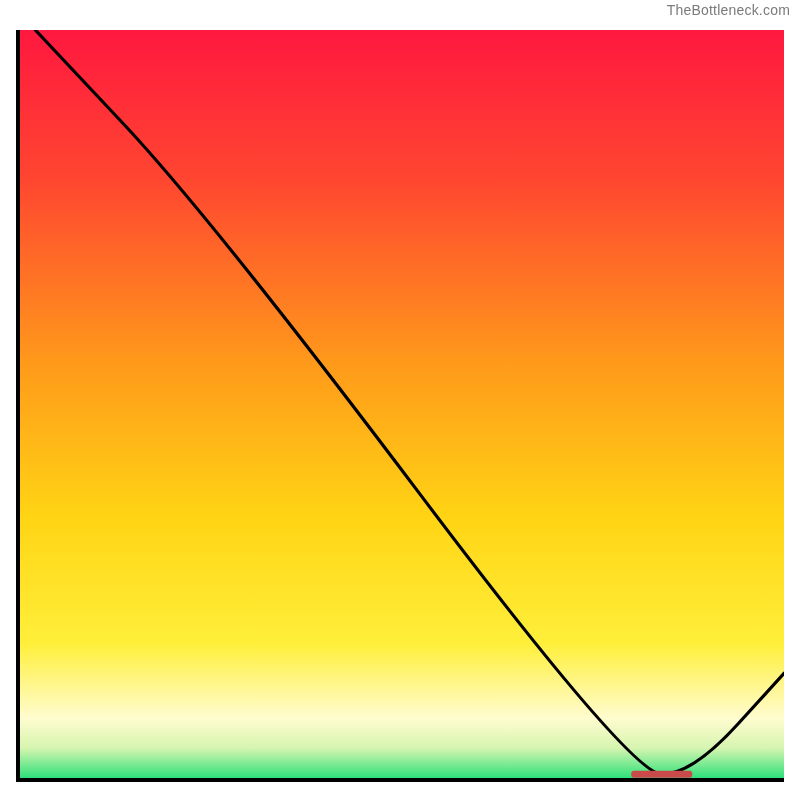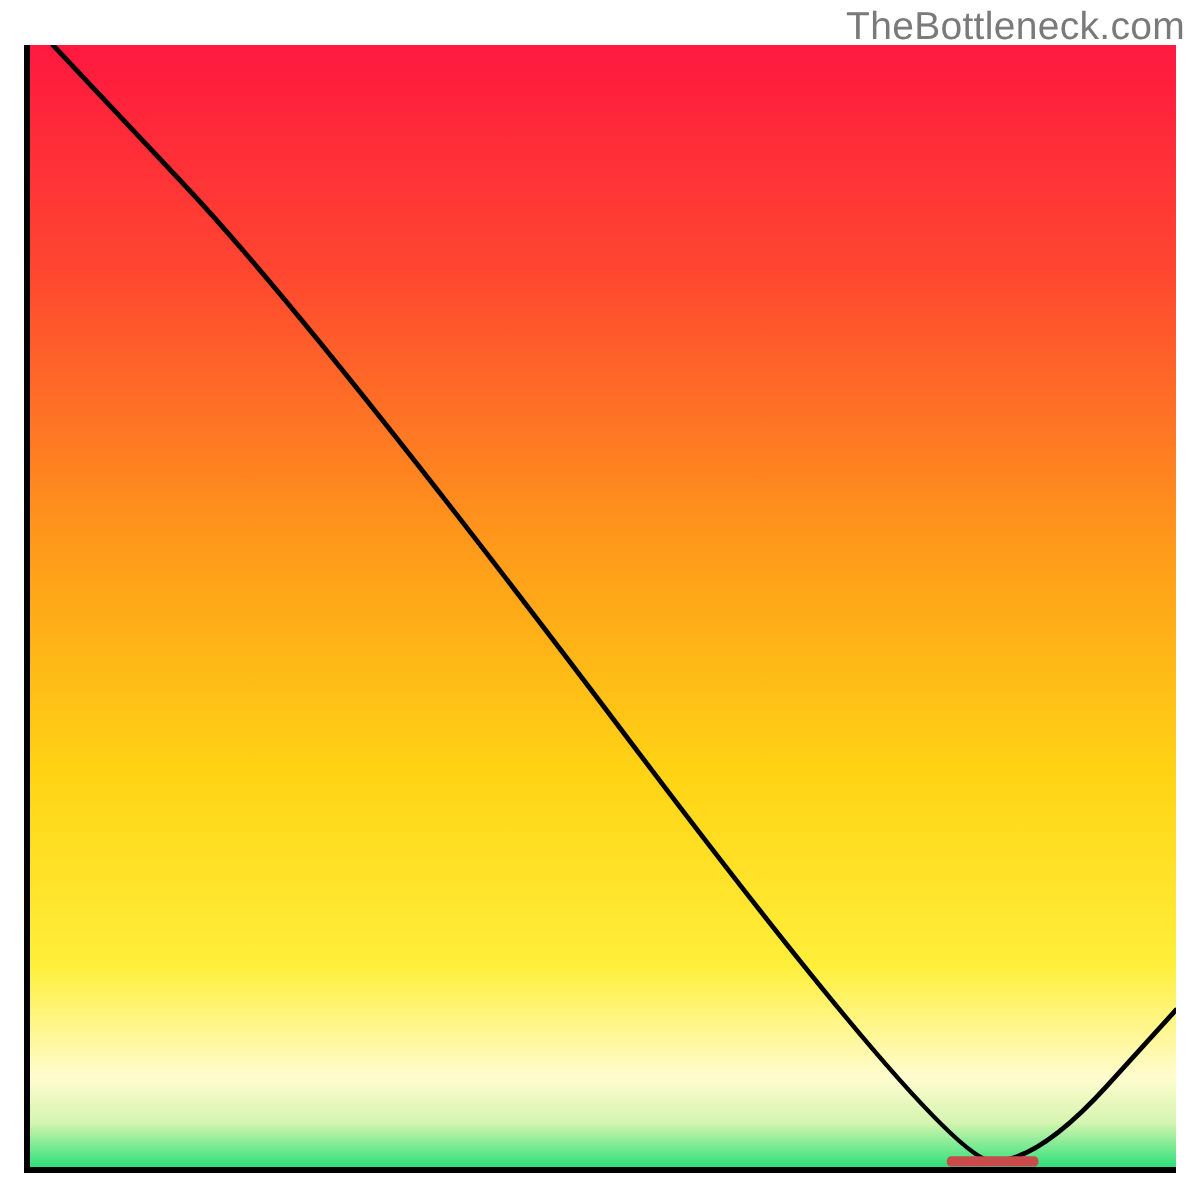--- a/index.html
+++ b/index.html
@@ -7,21 +7,21 @@
   .container {
     position: relative;
     width: 800px;
     height: 800px;
   }
   .watermark {
     position: absolute;
     top: 2px;
     right: 10px;
     font-family: Arial, Helvetica, sans-serif;
-    font-size: 26px;
+    font-size: 14px;
     color: #7a7a7a;
     letter-spacing: 0.2px;
     text-align: center;
   }
   .plot-frame {
     position: absolute;
     left: 16px;
     top: 30px;
     width: 768px;
     height: 752px;

